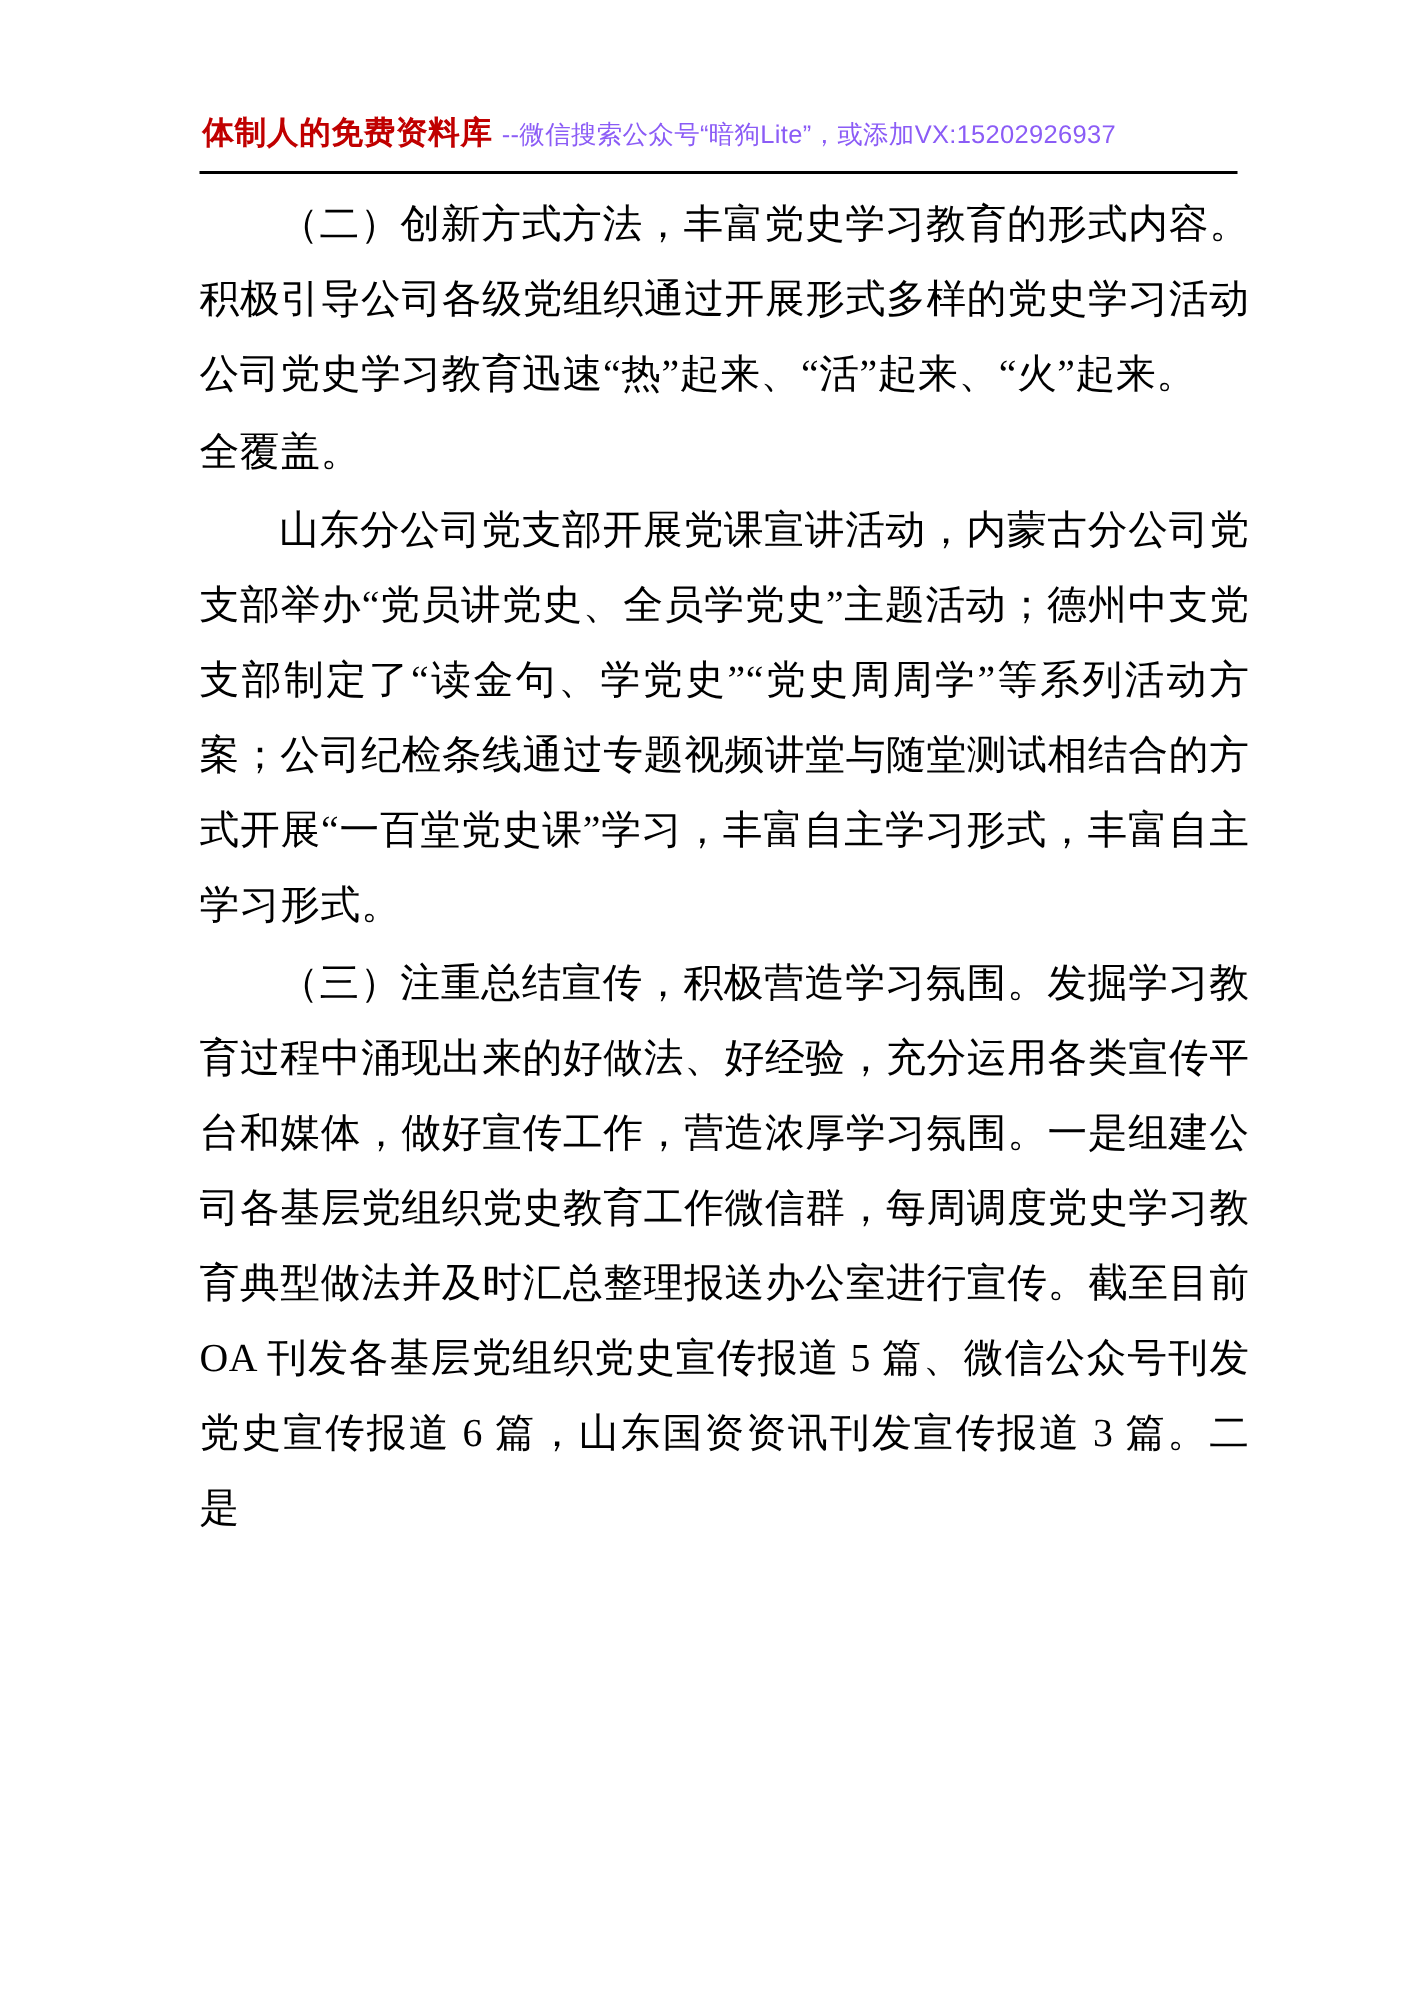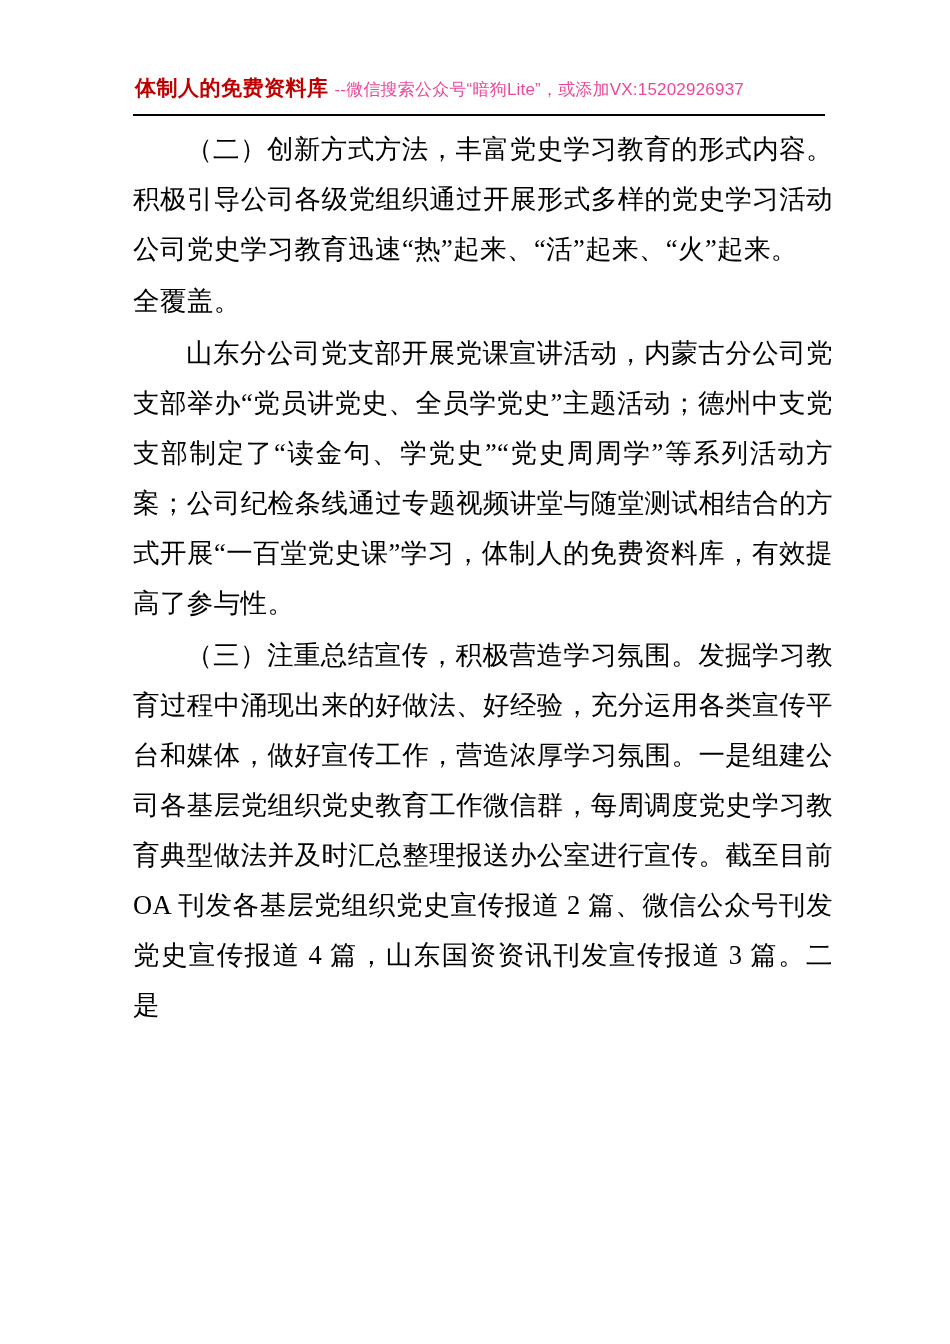--- a/index.html
+++ b/index.html
@@ -31,21 +31,21 @@
     white-space: nowrap;
     font-family: "Liberation Sans", "DejaVu Sans", sans-serif;
   }
   .watermark-brand {
     color: #c00000;
     font-weight: bold;
     font-size: 21px;
     letter-spacing: 0.5px;
   }
   .watermark-text {
-    color: #ec4899;
+    color: #8b5cf6;
     font-size: 17px;
     margin-left: 6px;
     letter-spacing: 0.2px;
   }
   .rule {
     position: absolute;
     left: 133px;
     top: 114px;
     width: 692px;
     height: 2px;
@@ -77,17 +77,17 @@
   <div class="watermark">
     <span class="watermark-brand">体制人的免费资料库</span>
     <span class="watermark-text">--微信搜索公众号“暗狗Lite”，或添加VX:15202926937</span>
   </div>
 
   <div class="rule"></div>
 
   <div class="content">
     <p class="para indent">（二）创新方式方法，丰富党史学习教育的形式内容。积极引导公司各级党组织通过开展形式多样的党史学习活动公司党史学习教育迅速“热”起来、“活”起来、“火”起来。</p>
     <p class="para">全覆盖。</p>
-    <p class="para indent">山东分公司党支部开展党课宣讲活动，内蒙古分公司党支部举办“党员讲党史、全员学党史”主题活动；德州中支党支部制定了“读金句、学党史”“党史周周学”等系列活动方案；公司纪检条线通过专题视频讲堂与随堂测试相结合的方式开展“一百堂党史课”学习，体制人的免费资料库，有效提高了参与性。</p>
-    <p class="para indent">（三）注重总结宣传，积极营造学习氛围。发掘学习教育过程中涌现出来的好做法、好经验，充分运用各类宣传平台和媒体，做好宣传工作，营造浓厚学习氛围。一是组建公司各基层党组织党史教育工作微信群，每周调度党史学习教育典型做法并及时汇总整理报送办公室进行宣传。截至目前OA 刊发各基层党组织党史宣传报道 2 篇、微信公众号刊发党史宣传报道 4 篇，山东国资资讯刊发宣传报道 3 篇。二是</p>
+    <p class="para indent">山东分公司党支部开展党课宣讲活动，内蒙古分公司党支部举办“党员讲党史、全员学党史”主题活动；德州中支党支部制定了“读金句、学党史”“党史周周学”等系列活动方案；公司纪检条线通过专题视频讲堂与随堂测试相结合的方式开展“一百堂党史课”学习，丰富自主学习形式，丰富自主学习形式。</p>
+    <p class="para indent">（三）注重总结宣传，积极营造学习氛围。发掘学习教育过程中涌现出来的好做法、好经验，充分运用各类宣传平台和媒体，做好宣传工作，营造浓厚学习氛围。一是组建公司各基层党组织党史教育工作微信群，每周调度党史学习教育典型做法并及时汇总整理报送办公室进行宣传。截至目前OA 刊发各基层党组织党史宣传报道 5 篇、微信公众号刊发党史宣传报道 6 篇，山东国资资讯刊发宣传报道 3 篇。二是</p>
   </div>
 
 </div>
 
 </body></html>

